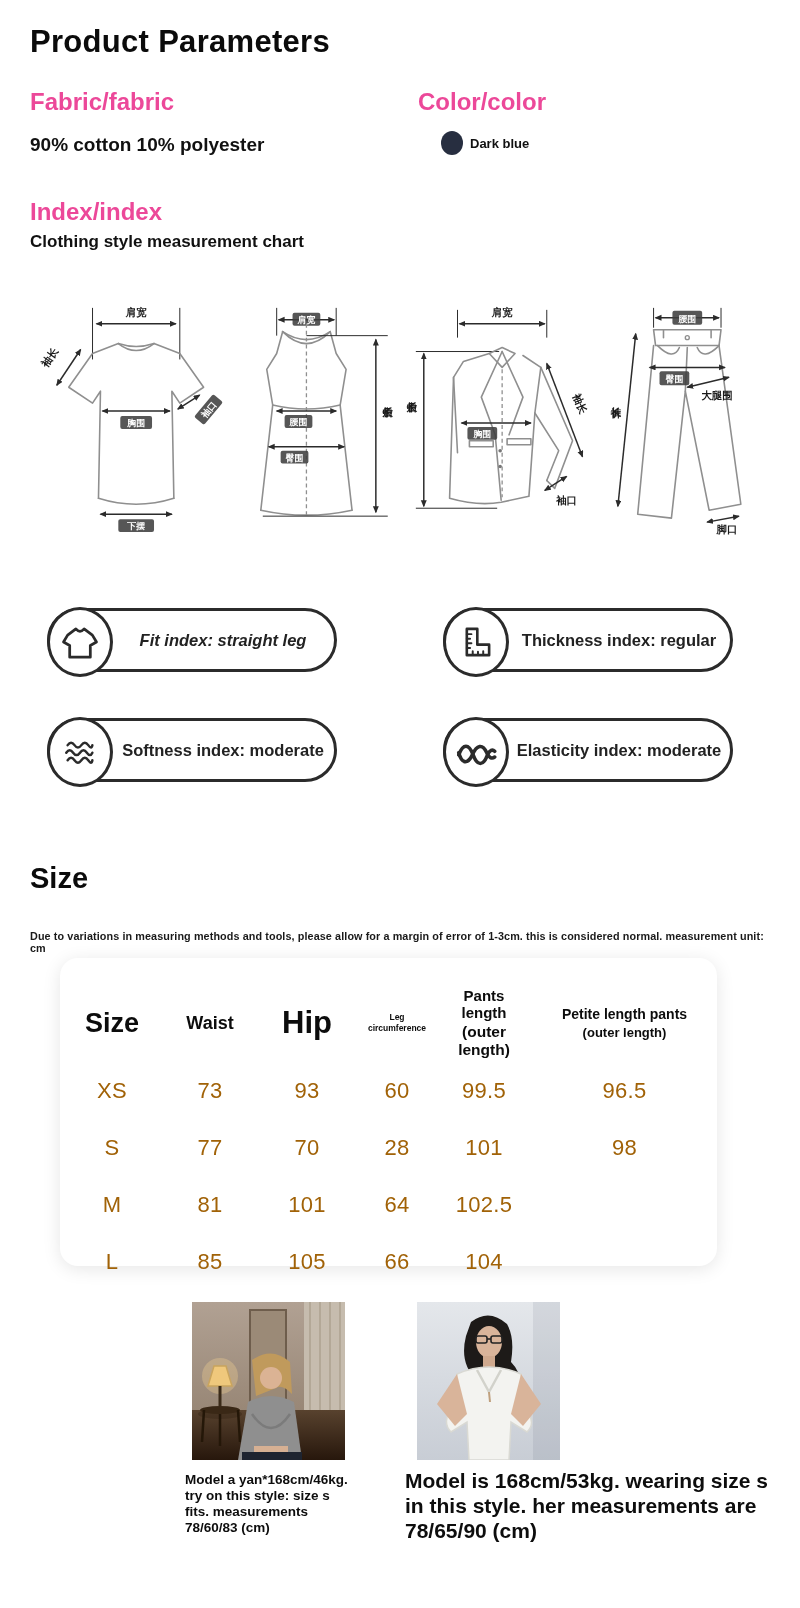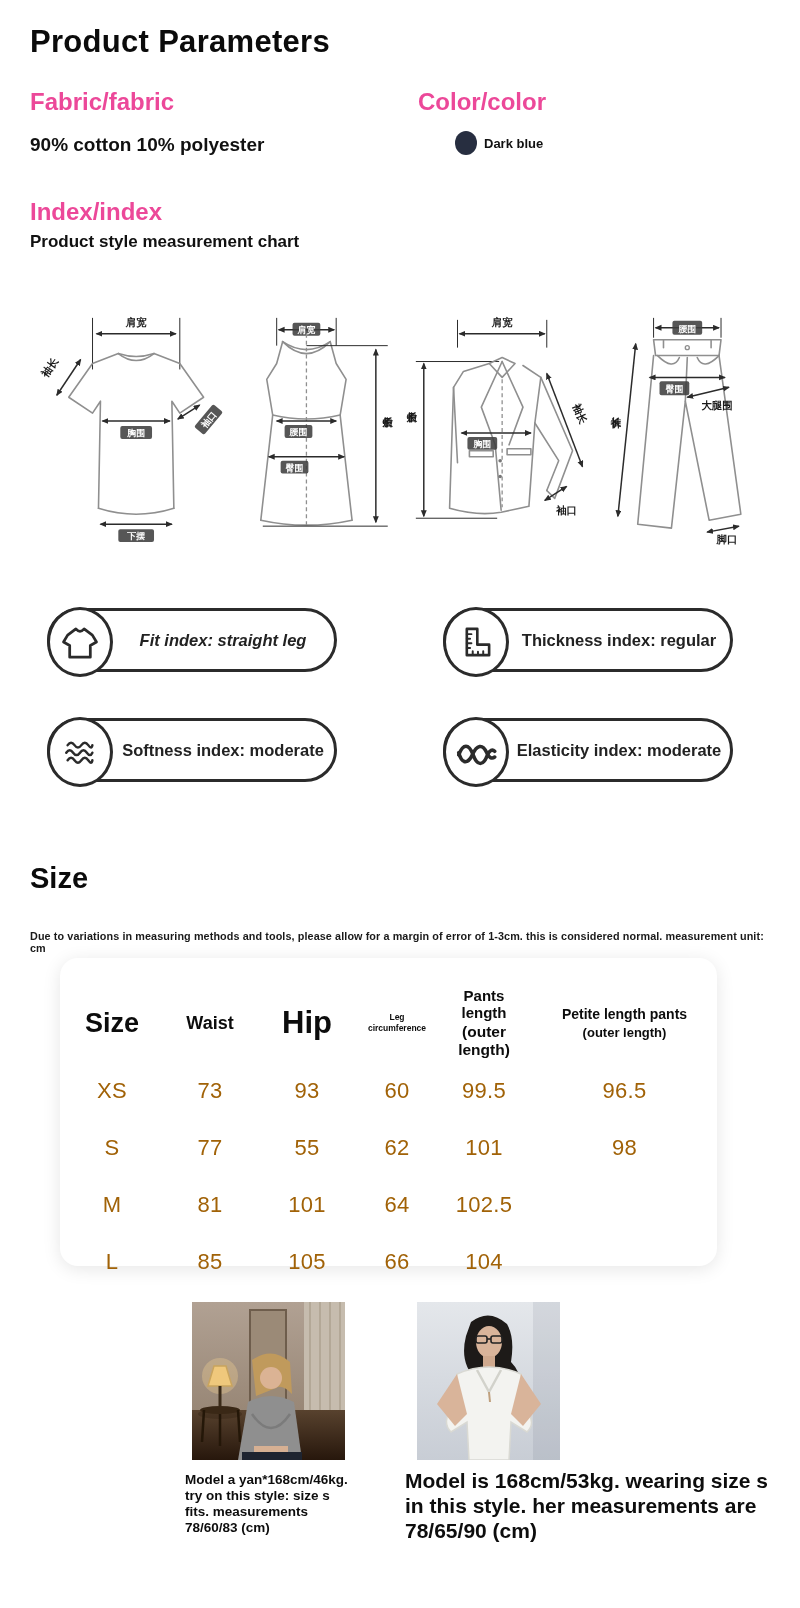--- a/index.html
+++ b/index.html
@@ -58,29 +58,29 @@
 <body>
 
 <div class="page">
 
   <div class="abs h1" style="left:30px; top:24px;">Product Parameters</div>
 
   <div class="abs h2" style="left:30px; top:88px;">Fabric/fabric</div>
   <div class="abs h2" style="left:418px; top:88px;">Color/color</div>
   <div class="abs fabric-value" style="left:30px; top:134px;">90% cotton 10% polyester</div>
 
-  <div class="abs swatch-row" style="left:442px; top:131px;padding-left:13px;">
+  <div class="abs swatch-row" style="left:428px; top:131px;padding-left:13px;">
     <span class="swatch" style="background:#272e40;"></span>
     <span class="swatch-label">Dark blue</span>
   </div>
 
   <div class="abs h2" style="left:30px; top:198px;">Index/index</div>
-  <div class="abs sub" style="left:30px; top:232px;">Product style measurement chart</div>
-
-  <div class="abs diagrams" style="left:35px; top:303px; width:730px; height:242px;justify-content:center;">
+  <div class="abs sub" style="left:30px; top:232px;">Clothing style measurement chart</div>
+
+  <div class="abs diagrams" style="left:35px; top:293px; width:730px; height:242px;justify-content:center;">
 
     <svg class="diag" width="202" height="242" viewBox="0 0 202 242">
       <defs>
           <marker id="ah1" markerWidth="8" markerHeight="8" refX="6" refY="3" orient="auto-start-reverse" markerUnits="userSpaceOnUse">
             <path d="M0 0 L7 3 L0 6 Z" fill="#2b2b2b"></path>
           </marker>
         </defs>
       <line class="guide" x1="58" y1="14" x2="58" y2="66"></line>
         <line class="guide" x1="146" y1="14" x2="146" y2="66"></line>
       <line class="arrow" x1="62" y1="30" x2="142" y2="30" marker-start="url(#ah1)" marker-end="url(#ah1)"></line>
@@ -264,22 +264,22 @@
       <div class="td">XS</div>
       <div class="td">73</div>
       <div class="td">93</div>
       <div class="td">60</div>
       <div class="td">99.5</div>
       <div class="td">96.5</div>
     </div>
     <div class="trow drow">
       <div class="td">S</div>
       <div class="td">77</div>
-      <div class="td">55</div>
-      <div class="td">62</div>
+      <div class="td">70</div>
+      <div class="td">28</div>
       <div class="td">101</div>
       <div class="td">98</div>
     </div>
     <div class="trow drow">
       <div class="td">M</div>
       <div class="td">81</div>
       <div class="td">101</div>
       <div class="td">64</div>
       <div class="td">102.5</div>
       <div class="td"></div>

